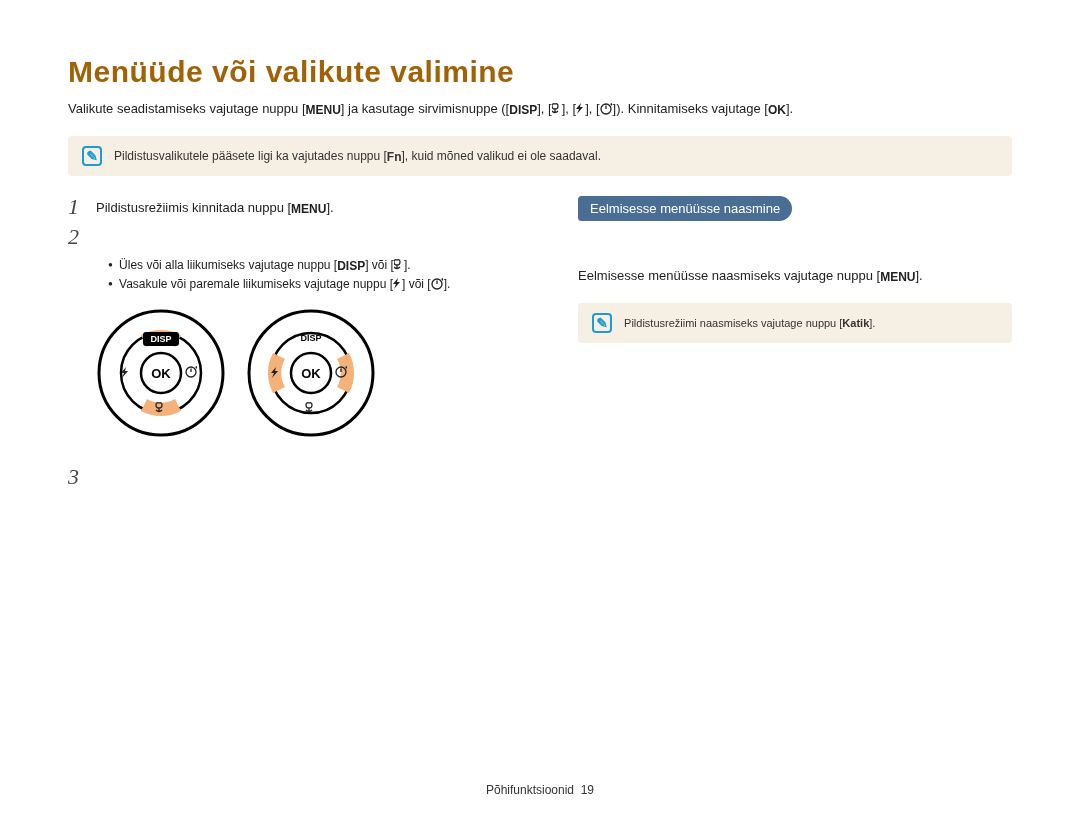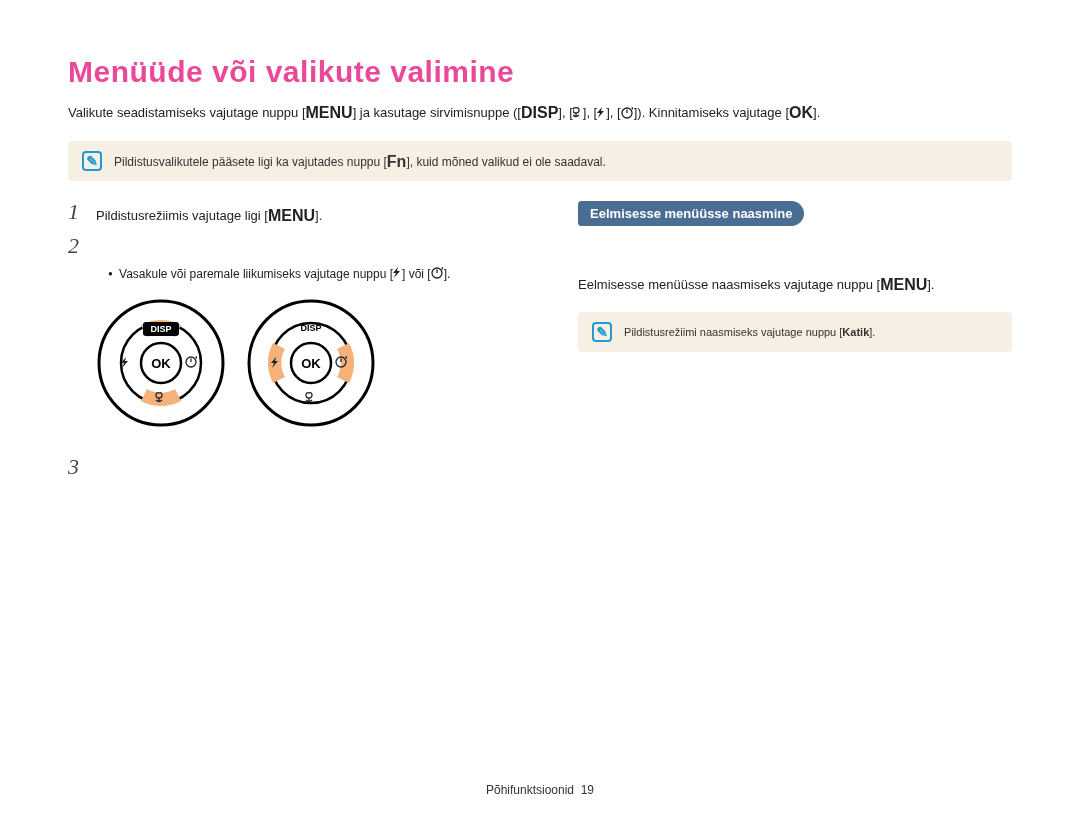--- a/index.html
+++ b/index.html
@@ -1,33 +1,33 @@
 <!DOCTYPE html>
 <html><head>
 <meta charset="utf-8">
 <style>
   * { box-sizing: border-box; margin: 0; padding: 0; }
   html, body { width: 1080px; height: 815px; background: #fff; font-family: Arial, Helvetica, sans-serif; color: #222; }
   .page { padding: 55px 68px 20px 68px; height: 100%; position: relative; }
-  h1.title { color: #ec4899; font-size: 30px; font-weight: 700; letter-spacing: 0.5px; margin-bottom: 10px; }
+  h1.title { color: #a16207; font-size: 30px; font-weight: 700; letter-spacing: 0.5px; margin-bottom: 10px; }
   .intro { font-size: 13px; line-height: 1.6; }
   .note-box { background: #f6efe3; border-radius: 4px; padding: 10px 14px; margin: 16px 0 20px 0; display: flex; align-items: center; gap: 12px; font-size: 12px; color: #333; }
   .note-icon { width: 20px; height: 20px; border: 2px solid #1f9bd1; border-radius: 4px; color: #1f9bd1; display: flex; align-items: center; justify-content: center; font-weight: bold; font-size: 14px; flex-shrink: 0; }
   .columns { display: flex; gap: 40px; }
   .col-left { width: 52%; }
   .col-right { width: 48%; }
   .step { display: flex; gap: 10px; margin-bottom: 8px; font-size: 13px; }
   .step-num { font-family: "Times New Roman", serif; font-style: italic; font-size: 22px; color: #444; width: 18px; flex-shrink: 0; text-align: left; line-height: 1; }
   .step-body { line-height: 1.5; padding-top: 2px; }
   .bullets { margin: 4px 0 14px 40px; font-size: 12px; line-height: 1.6; list-style: none; }
   .bullets li::before { content: "● "; font-size: 8px; position: relative; top: -2px; margin-right: 4px; }
-  .subheader { background: #4a6e93; color: #fff; display: inline-block; padding: 5px 12px 5px 12px; border-radius: 4px 14px 14px 4px; font-size: 13px; font-weight: 700; margin-bottom: 10px; }
+  .subheader { background: #4a6e93; color: #fff; display: inline-block; padding: 5px 12px 5px 12px; border-radius: 4px 14px 14px 4px; font-size: 13px; font-weight: 400; margin-bottom: 10px; }
   .right-text { font-size: 13px; line-height: 1.6; margin-top: 35px; }
   .note-box.small { margin: 16px 0; font-size: 11px; }
-  .inline-label { font-weight: 700; font-family: Arial, sans-serif; font-size: 16px; position: relative; top: 1px; }
+  .inline-label { font-weight: 700; font-family: Arial, sans-serif; font-size: 12px; position: relative; top: 1px; }
   .icon-svg { display: inline-block; vertical-align: middle; position: relative; top: -1px; }
   .dials { display: flex; gap: 20px; margin: 12px 0 28px 28px; }
   .dial { position: relative; width: 130px; height: 130px; }
   .footer { position: absolute; bottom: 18px; left: 0; right: 0; text-align: center; font-size: 12px; color: #333; }
 </style>
 </head>
 <body>
 
 <svg width="0" height="0" style="position:absolute">
   <defs>
@@ -63,28 +63,33 @@
     <div>
       <span>Pildistusvalikutele pääsete ligi ka vajutades nuppu [</span><span class="inline-label">Fn</span><span>], kuid mõned valikud ei ole saadaval.</span>
     </div>
   </div>
 
   <div class="columns">
     <div class="col-left">
       <div class="step">
         <div class="step-num">1</div>
         <div class="step-body">
-          <span>Pildistusrežiimis vajutage ligi [</span><span class="inline-label">MENU</span><span>].</span>
+          <span>Pildistusrežiimis kinnitada nuppu [</span><span class="inline-label">MENU</span><span>].</span>
         </div>
       </div>
 
       <div class="step">
         <div class="step-num">2</div>
       </div>
       <ul class="bullets">
+        <li>
+          <span>Üles või alla liikumiseks vajutage nuppu [</span><span class="inline-label">DISP</span><span>] või [</span><svg class="icon-svg" width="10" height="12">
+              <use href="#ic-macro"></use>
+            </svg><span>].</span>
+        </li>
         <li>
           <span>Vasakule või paremale liikumiseks vajutage nuppu [</span><svg class="icon-svg" width="9" height="12">
               <use href="#ic-flash"></use>
             </svg><span>] või [</span><svg class="icon-svg" width="13" height="12">
               <use href="#ic-timer"></use>
             </svg><span>].</span>
         </li>
       </ul>
 
       <div class="dials">

